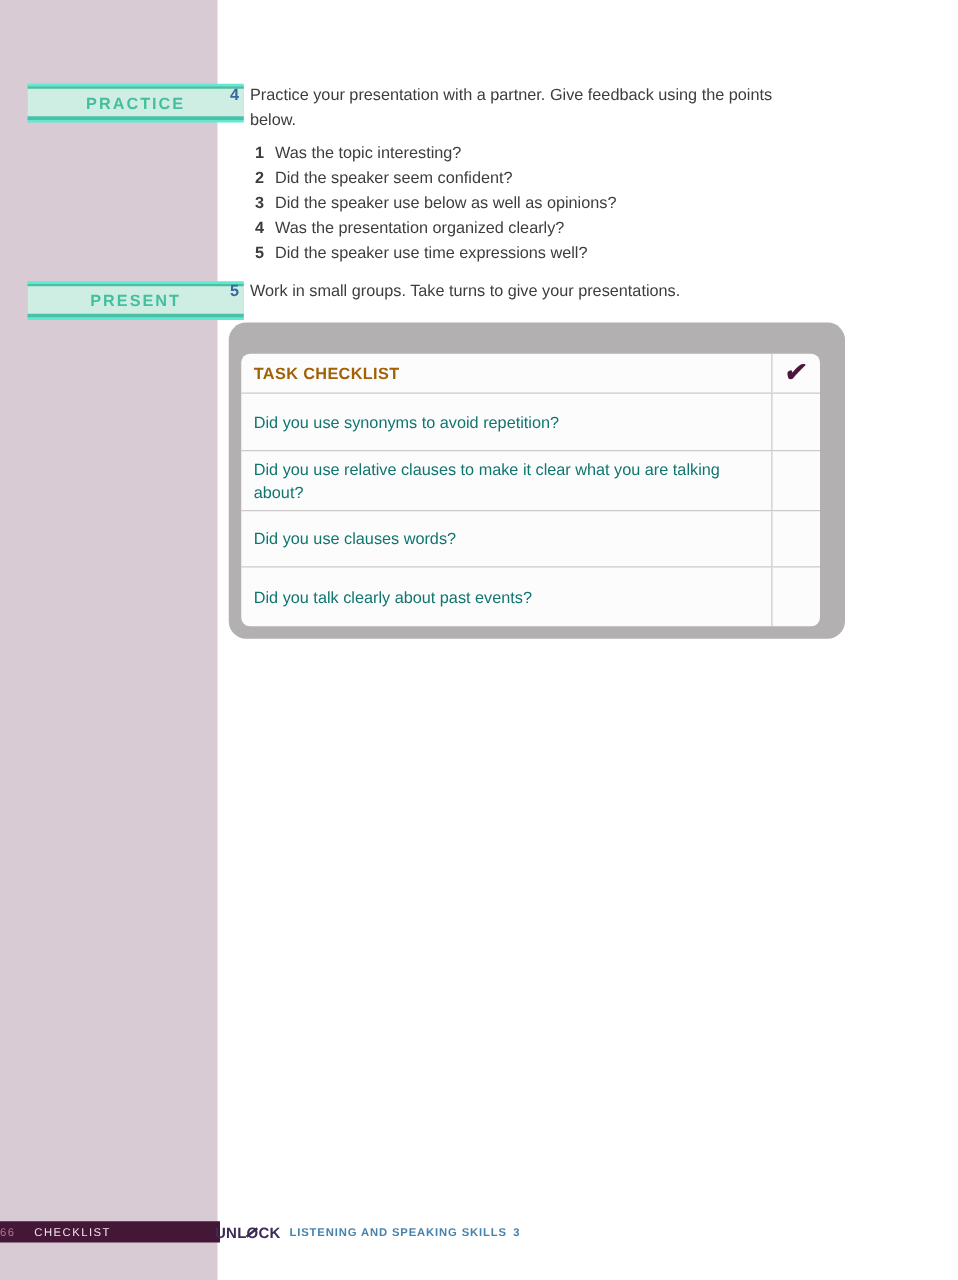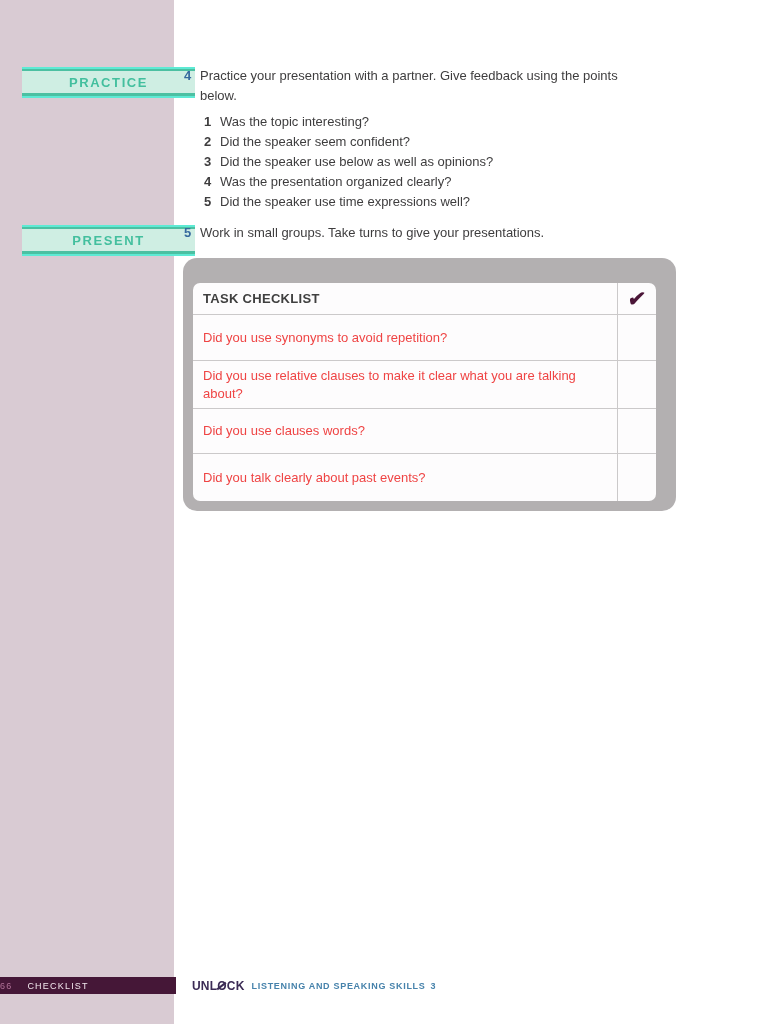--- a/index.html
+++ b/index.html
@@ -40,37 +40,37 @@
   }
   .cl-row { display:flex; border-bottom:1px solid #cbc9ca; }
   .cl-row:last-child { border-bottom:none; }
   .cl-row-header { height:32px; }
   .cl-row-1 { height:46px; }
   .cl-row-2 { height:48px; }
   .cl-row-3 { height:45px; }
   .cl-row-4 { height:47px; }
   .cl-cell-main {
     flex:1; display:flex; align-items:center; padding-left:10px; padding-right:8px;
-    font-size:13px; line-height:18px; color:#ef4444;
+    font-size:13px; line-height:18px; color:#0f766e;
   }
-  .cl-row-header .cl-cell-main { color:#404040; font-weight:bold; font-size:13px; letter-spacing:0.3px; }
+  .cl-row-header .cl-cell-main { color:#a16207; font-weight:bold; font-size:13px; letter-spacing:0.3px; }
   .cl-cell-check {
     flex:0 0 39px; border-left:1px solid #cbc9ca;
     display:flex; align-items:center; justify-content:center;
   }
   .checkmark { color:#4b1638; font-size:21px; font-weight:bold; transform:skewX(-8deg); }
   
   .footer-bar {
     position:absolute; left:0; top:977px; width:176px; height:17px; background:#451737;
     display:flex; align-items:center; font-size:9px; letter-spacing:1.2px;
   }
   .footer-page-num { color:#b17298; }
   .footer-section { color:#f2e7ee; margin-left:15px; }
   .footer-right {
-    position:absolute; left:192px; top:977px; height:17px;
+    position:absolute; left:172px; top:977px; height:17px;
     display:flex; align-items:center;text-align:right;
   }
   .brand { font-weight:bold; font-size:12px; color:#3b2b55; letter-spacing:0.2px; display:flex; align-items:center; }
   .brand-o-wrap { position:relative; display:inline-block; }
   .brand-o-slash {
     position:absolute; left:-1px; top:47%; width:11px; height:2px;
     background:#3b2b55; transform:rotate(-38deg);
   }
   .book-title { color:#4682ab; font-size:9px; font-weight:bold; letter-spacing:0.7px; margin-left:7px; }
   .book-level { color:#4682ab; font-size:9px; font-weight:bold; margin-left:5px; }

